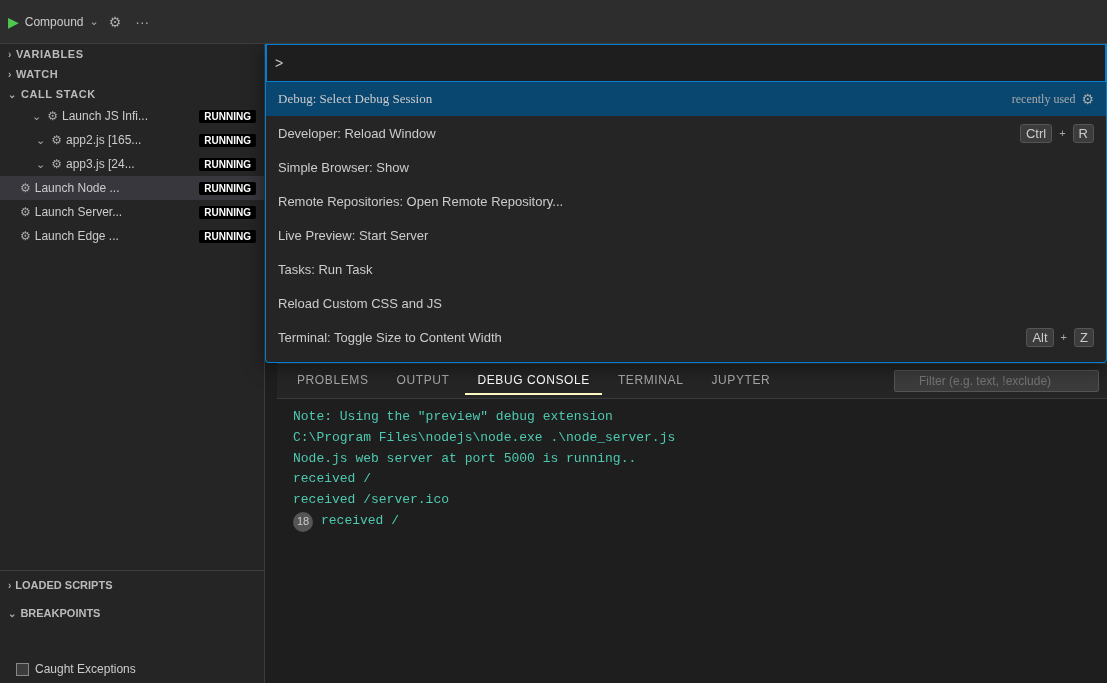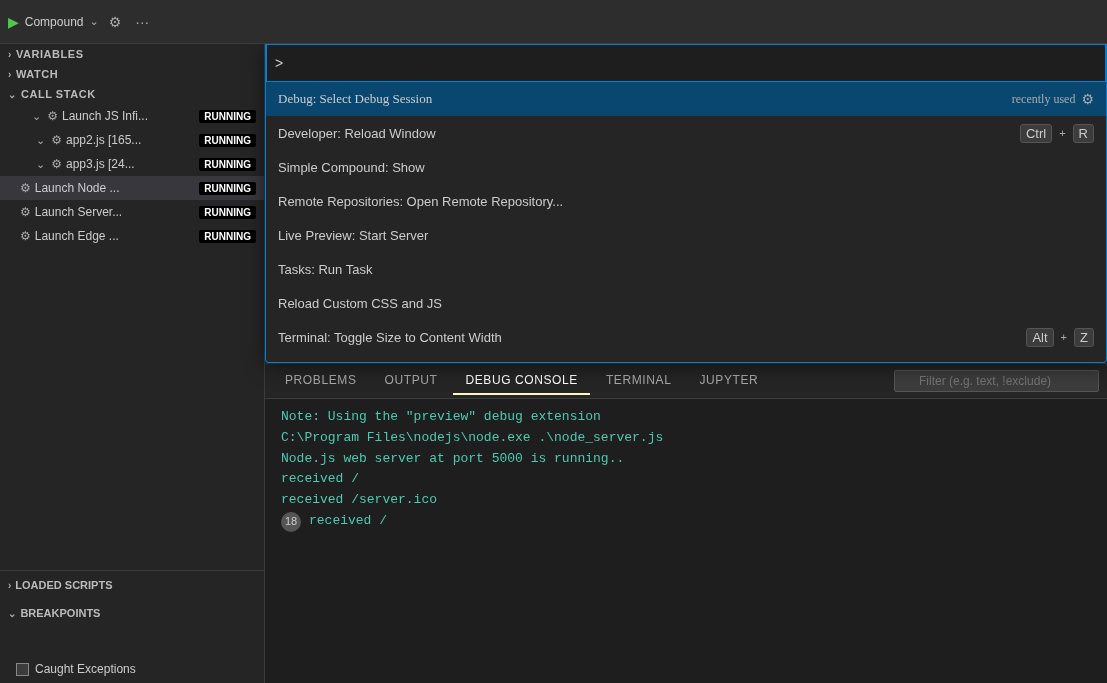--- a/index.html
+++ b/index.html
@@ -270,21 +270,21 @@
 
     
     .bottom-panel {
       height: 320px;
       display: flex;
       flex-direction: column;
       background: #1e1e1e;
       border-top: 1px solid #3c3c3c;
       position: absolute;
       bottom: 0;
-      left: 0;
+      left: 12px;
       right: 0;
     }
 
     .panel-tabs {
       display: flex;
       align-items: center;
       background: #252526;
       border-bottom: 1px solid #3c3c3c;
       height: 35px;
       padding: 0 8px;
@@ -475,21 +475,21 @@
           </div>
           <div class="command-item-right">
             <span class="kbd">Ctrl</span>
             <span class="kbd-plus">+</span>
             <span class="kbd">R</span>
           </div>
         </div>
 
         <div class="command-item">
           <div class="command-item-left">
-            <span class="command-item-label">Simple Compound: Show</span>
+            <span class="command-item-label">Simple Browser: Show</span>
           </div>
         </div>
 
         <div class="command-item">
           <div class="command-item-left">
             <span class="command-item-label">Remote Repositories: Open Remote Repository...</span>
           </div>
         </div>
 
         <div class="command-item">

